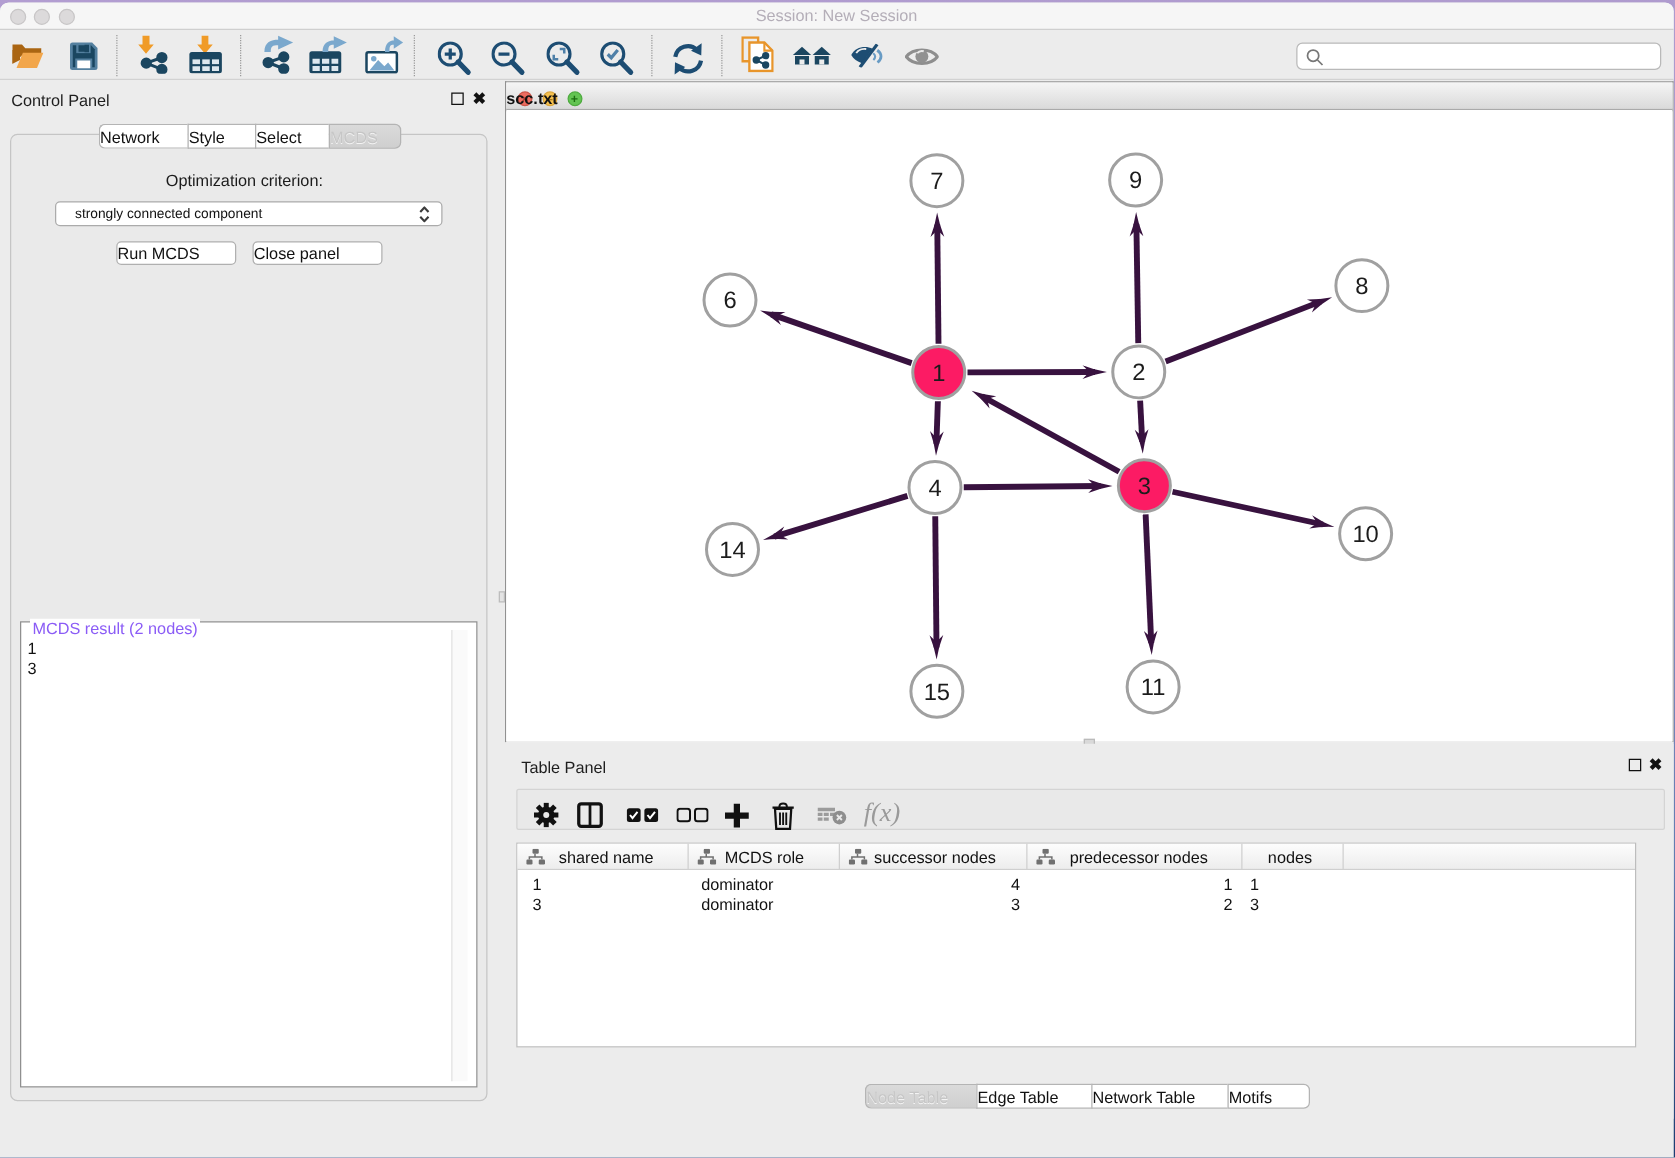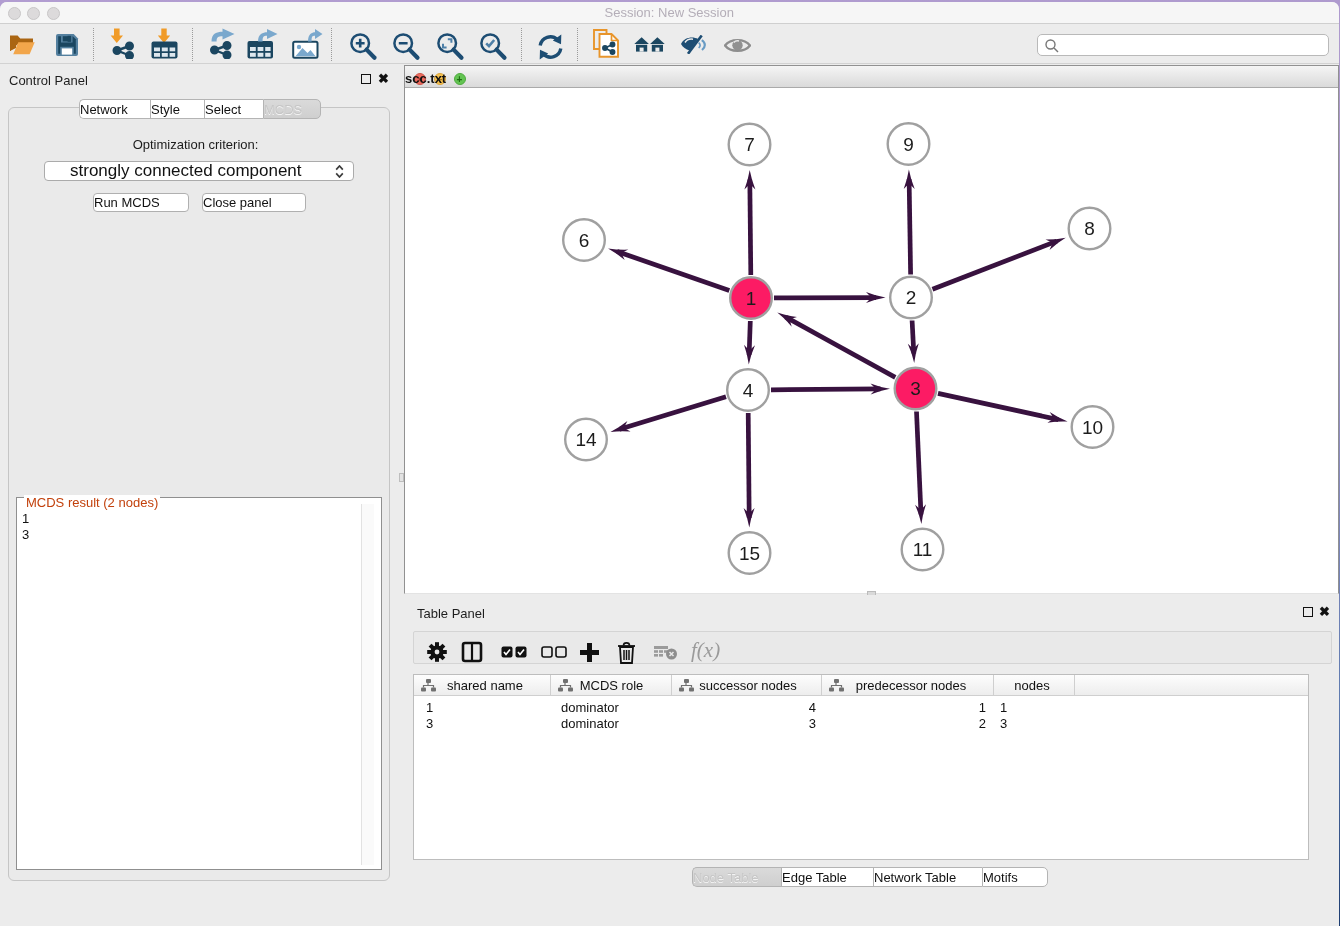--- a/index.html
+++ b/index.html
@@ -19,41 +19,41 @@
 .ph-title{position:absolute;left:9px;top:7px;font-size:13px;color:#1e1e1e}
 .ph-float{position:absolute;top:8px;width:10px;height:10px;border:1.5px solid #111}
 .ph-x{position:absolute;top:5px;font-size:13px;font-weight:bold;color:#111}
 .tabs{position:absolute;display:flex;height:20px}
 .tab{height:20px;line-height:19px;font-size:13px;background:#fff;border:1px solid #b4b4b4;border-right:none;color:#111;padding:0 12px}
 .tab.first{border-radius:5px 0 0 5px}
 .tab.last{border-radius:0 5px 5px 0;border-right:1px solid #b4b4b4}
 .tab.sel{background:linear-gradient(#dadada,#cfcfcf);color:#c6c6c6;text-shadow:0 1px 0 #f4f4f4}
 #cp-body{position:absolute;left:8px;top:41px;width:382px;height:774px;border:1px solid #c5c5c5;border-radius:6px;background:#eaeaea}
 #optlabel{position:absolute;left:0;top:20px;width:100%;text-align:center;font-size:13px;color:#1c1c1c}
-#dropdown{position:absolute;left:44px;top:37px;width:310px;height:20px;background:#fff;border:1px solid #ababab;border-radius:4px;font-size:17px;line-height:18px;color:#111;padding-left:25px}
+#dropdown{position:absolute;left:44px;top:37px;width:310px;height:20px;background:#fff;border:1px solid #ababab;border-radius:4px;font-size:11px;line-height:18px;color:#111;padding-left:15px}
 .btn{position:absolute;height:19px;background:#fff;border:1px solid #b0b0b0;border-radius:4px;font-size:13px;line-height:17px;color:#111;}
 #mcdsbox{position:absolute;left:16px;top:431px;width:366px;height:373px;background:#fff;border:1px solid #8f8f8f}
-#mcdslegend{position:absolute;left:7px;top:-3px;background:#fff;padding:0 2px;font-size:13px;color:#c2410c}
+#mcdslegend{position:absolute;left:7px;top:-3px;background:#fff;padding:0 2px;font-size:13px;color:#8b5cf6}
 #mcdsitems{position:absolute;left:5px;top:13px;font-size:13px;color:#111;line-height:16px}
 #mcdstrack{position:absolute;right:7px;top:6px;bottom:4px;width:13px;background:#fafafa;border-left:1px solid #e2e2e2}
 
 #vsplit{position:absolute;left:391px;top:64px;width:13px;height:826.5px;background:#ececec}
 #vsplit .handle{position:absolute;left:8px;top:407px;width:5px;height:9px;background:#e3e3e3;border:1px solid #bdbdbd}
 
 #netframe{position:absolute;left:404px;top:63px;width:934.5px;height:529px;border:1px solid #919191;border-bottom:1px solid #e3e3e3;background:#fff}
 #net-tb{position:absolute;left:0;top:0;width:100%;height:22px;background:linear-gradient(#f5f5f5,#dadada);border-bottom:1px solid #aaa}
 #net-title{position:absolute;top:4.5px;width:100%;text-align:left;font-size:13px;font-weight:bold;color:#111}
 .light{position:absolute;top:6.5px;width:12px;height:12px;border-radius:50%;font:bold 10px/11px "Liberation Sans";text-align:center}
 #canvas{position:absolute;left:0;top:23px;right:0;bottom:0;background:#fff}
 #canvas svg{will-change:transform}
 #hsplit-handle{position:absolute;left:866.5px;top:589px;width:9px;height:7px;background:#d9d9d9;border:1px solid #bbb}
 
 #tpanel{position:absolute;left:404px;top:593px;right:0;height:299.5px;background:#ececec}
 #tp-toolbar{position:absolute;left:9px;top:36px;right:6.5px;height:33px;background:#e9e9e9;border:1px solid #d4d4d4;border-radius:2px}
-#tp-table{position:absolute;left:9px;top:79px;right:30px;height:186px;background:#fff;border:1px solid #bdbdbd}
+#tp-table{position:absolute;left:9px;top:79px;right:30px;height:164px;background:#fff;border:1px solid #bdbdbd}
 .hdrlbl{position:absolute;top:0;height:21px;line-height:21px;font-size:13px;color:#111;text-align:center}
 .colicon{position:absolute;top:4px}
 .th-row{position:absolute;left:0;top:0;height:21px;background:linear-gradient(#fdfdfd,#ededed);border-bottom:1px solid #cfcfcf}
 .th{position:absolute;top:0;height:21px;border-right:1px solid #cfcfcf;font-size:13px;color:#111;text-align:center;line-height:20px}
 .trow{position:absolute;font-size:13px;color:#111;height:17px;line-height:17px}
 .tc{position:absolute;top:0}
 
 #statusbar{position:absolute;left:0;bottom:0;width:100%;height:31.5px;background:#ececec;border-top:1px solid #c9c9c9}
 #listbtn{position:absolute;left:13px;top:5px;width:24px;height:19px;background:#f4f4f4;border:1px solid #b5b5b5;border-radius:3px}
 #membtn{position:absolute;right:12.5px;top:4px;width:71.5px;height:24px;background:#f2f2f2;border:1px solid #a9a9a9;font-size:12px;color:#111;line-height:22px;text-align:center;padding-left:17px}

